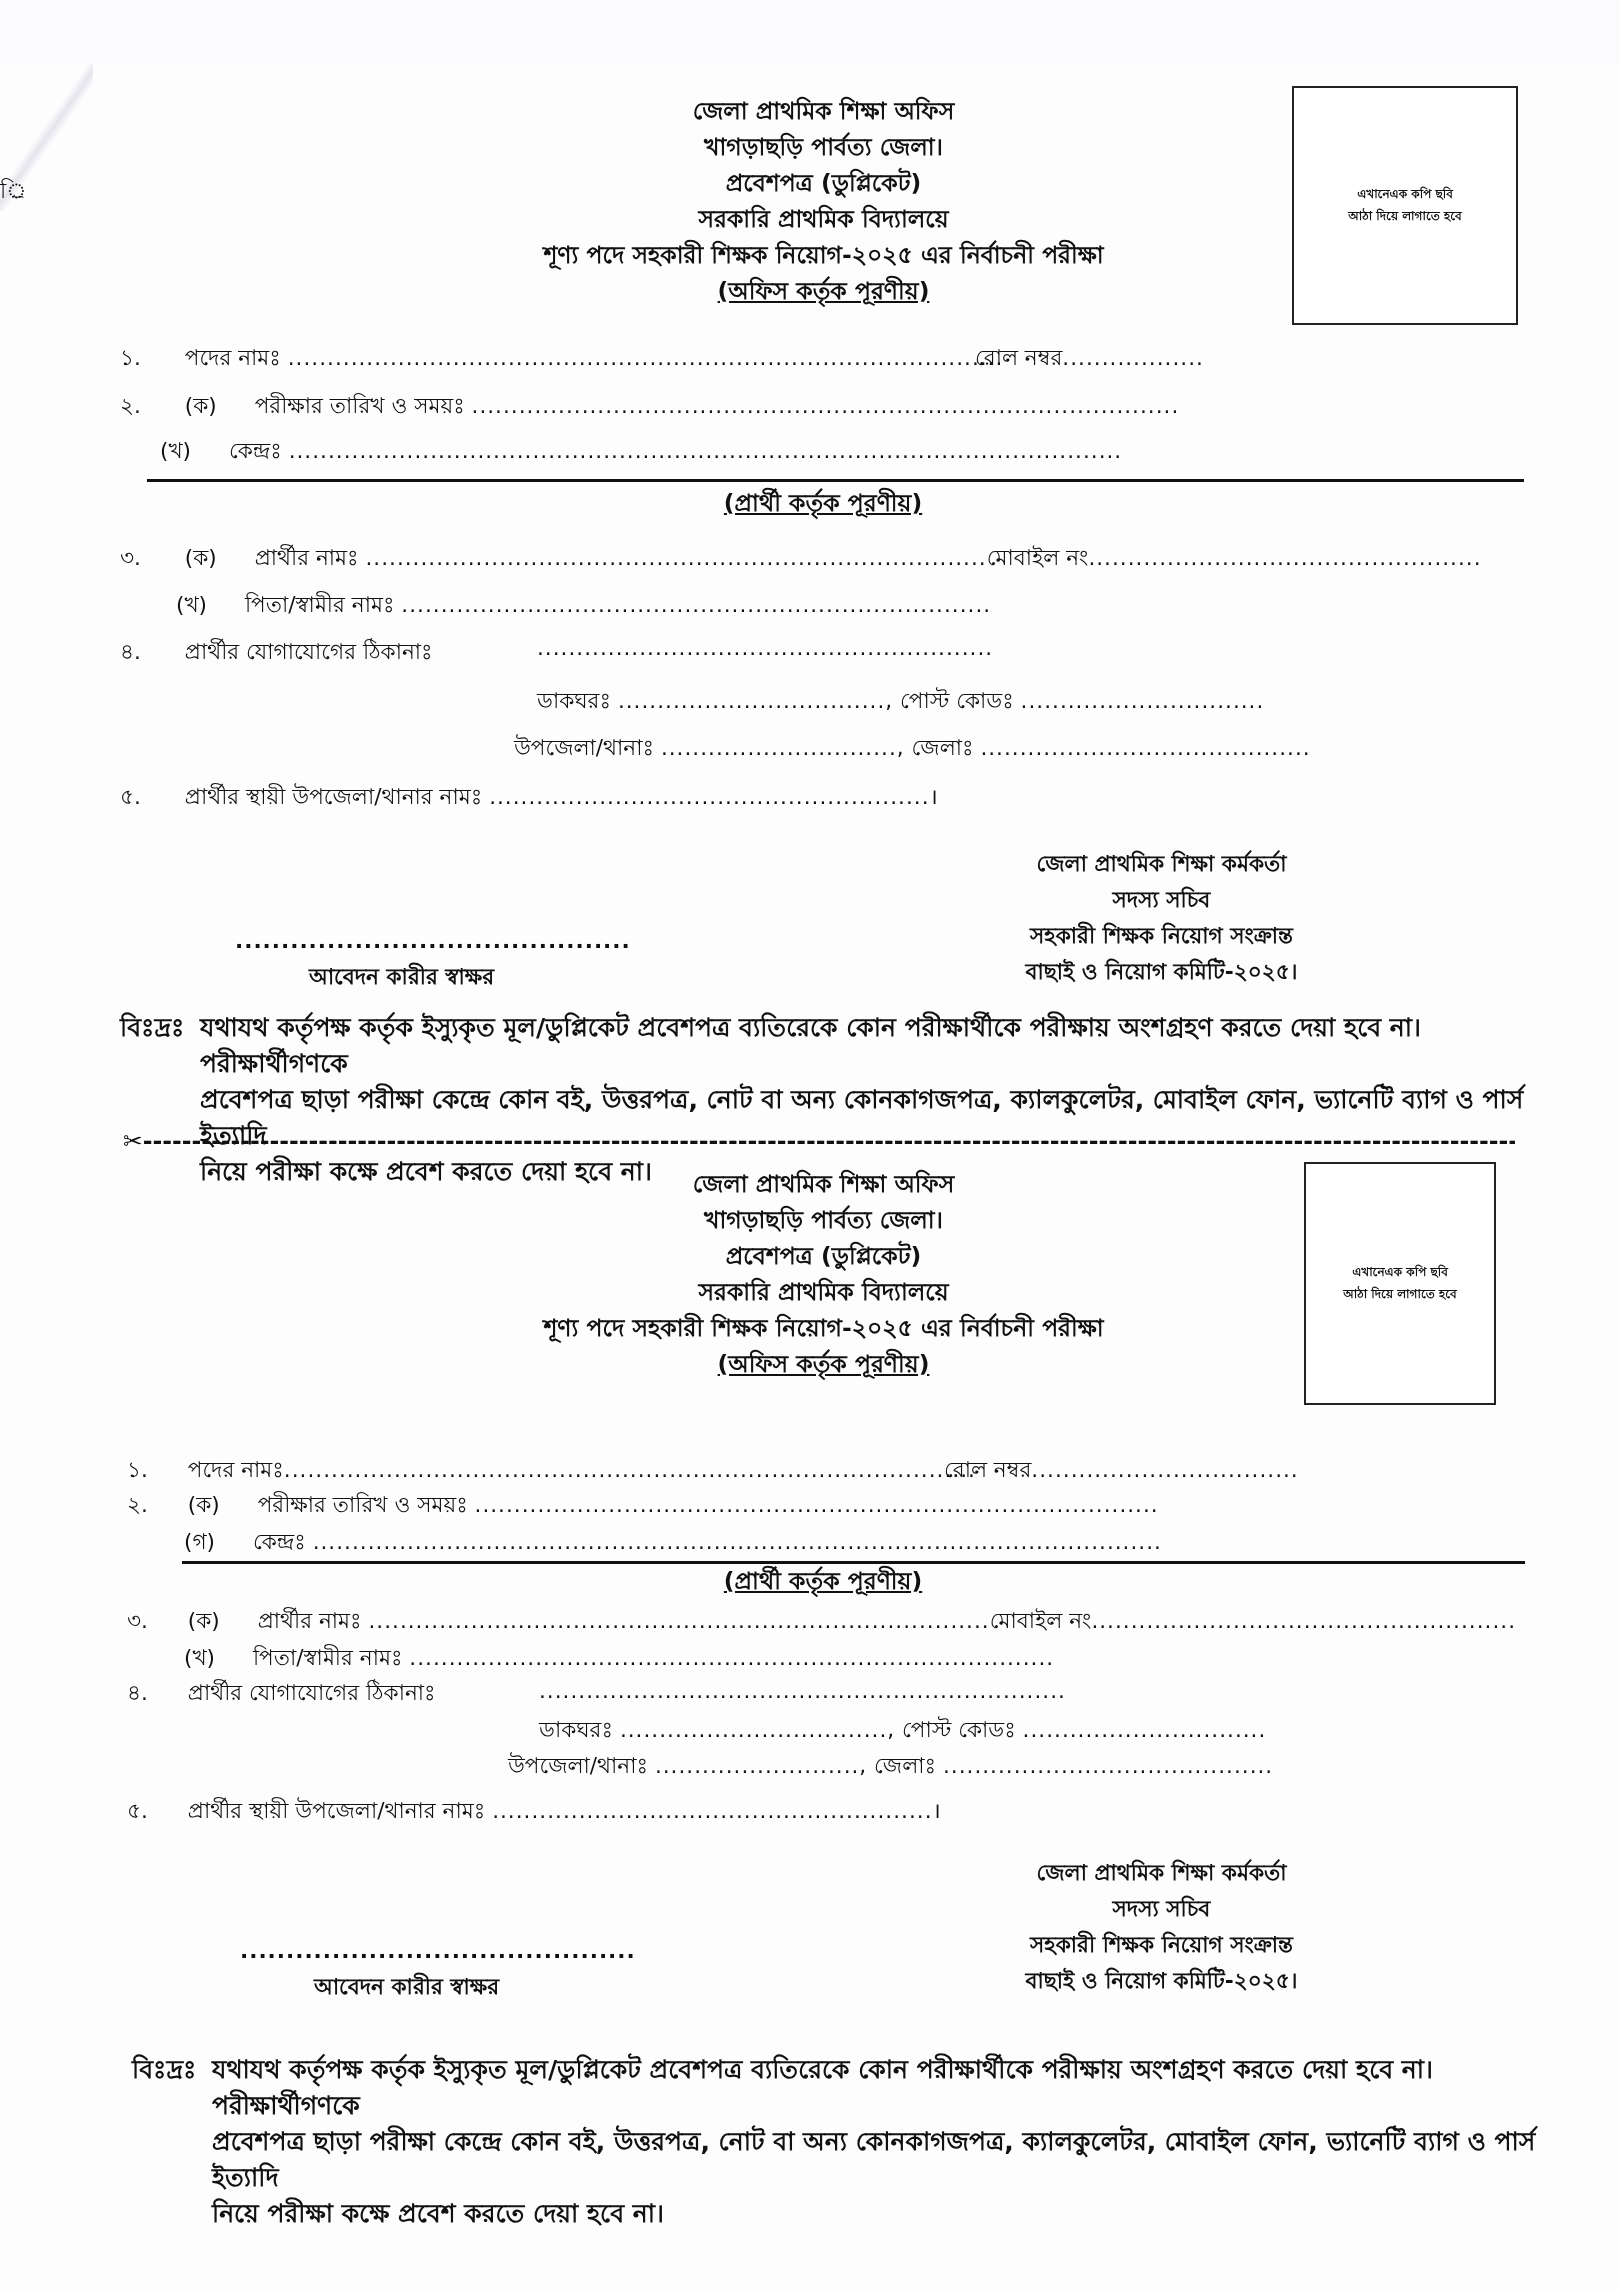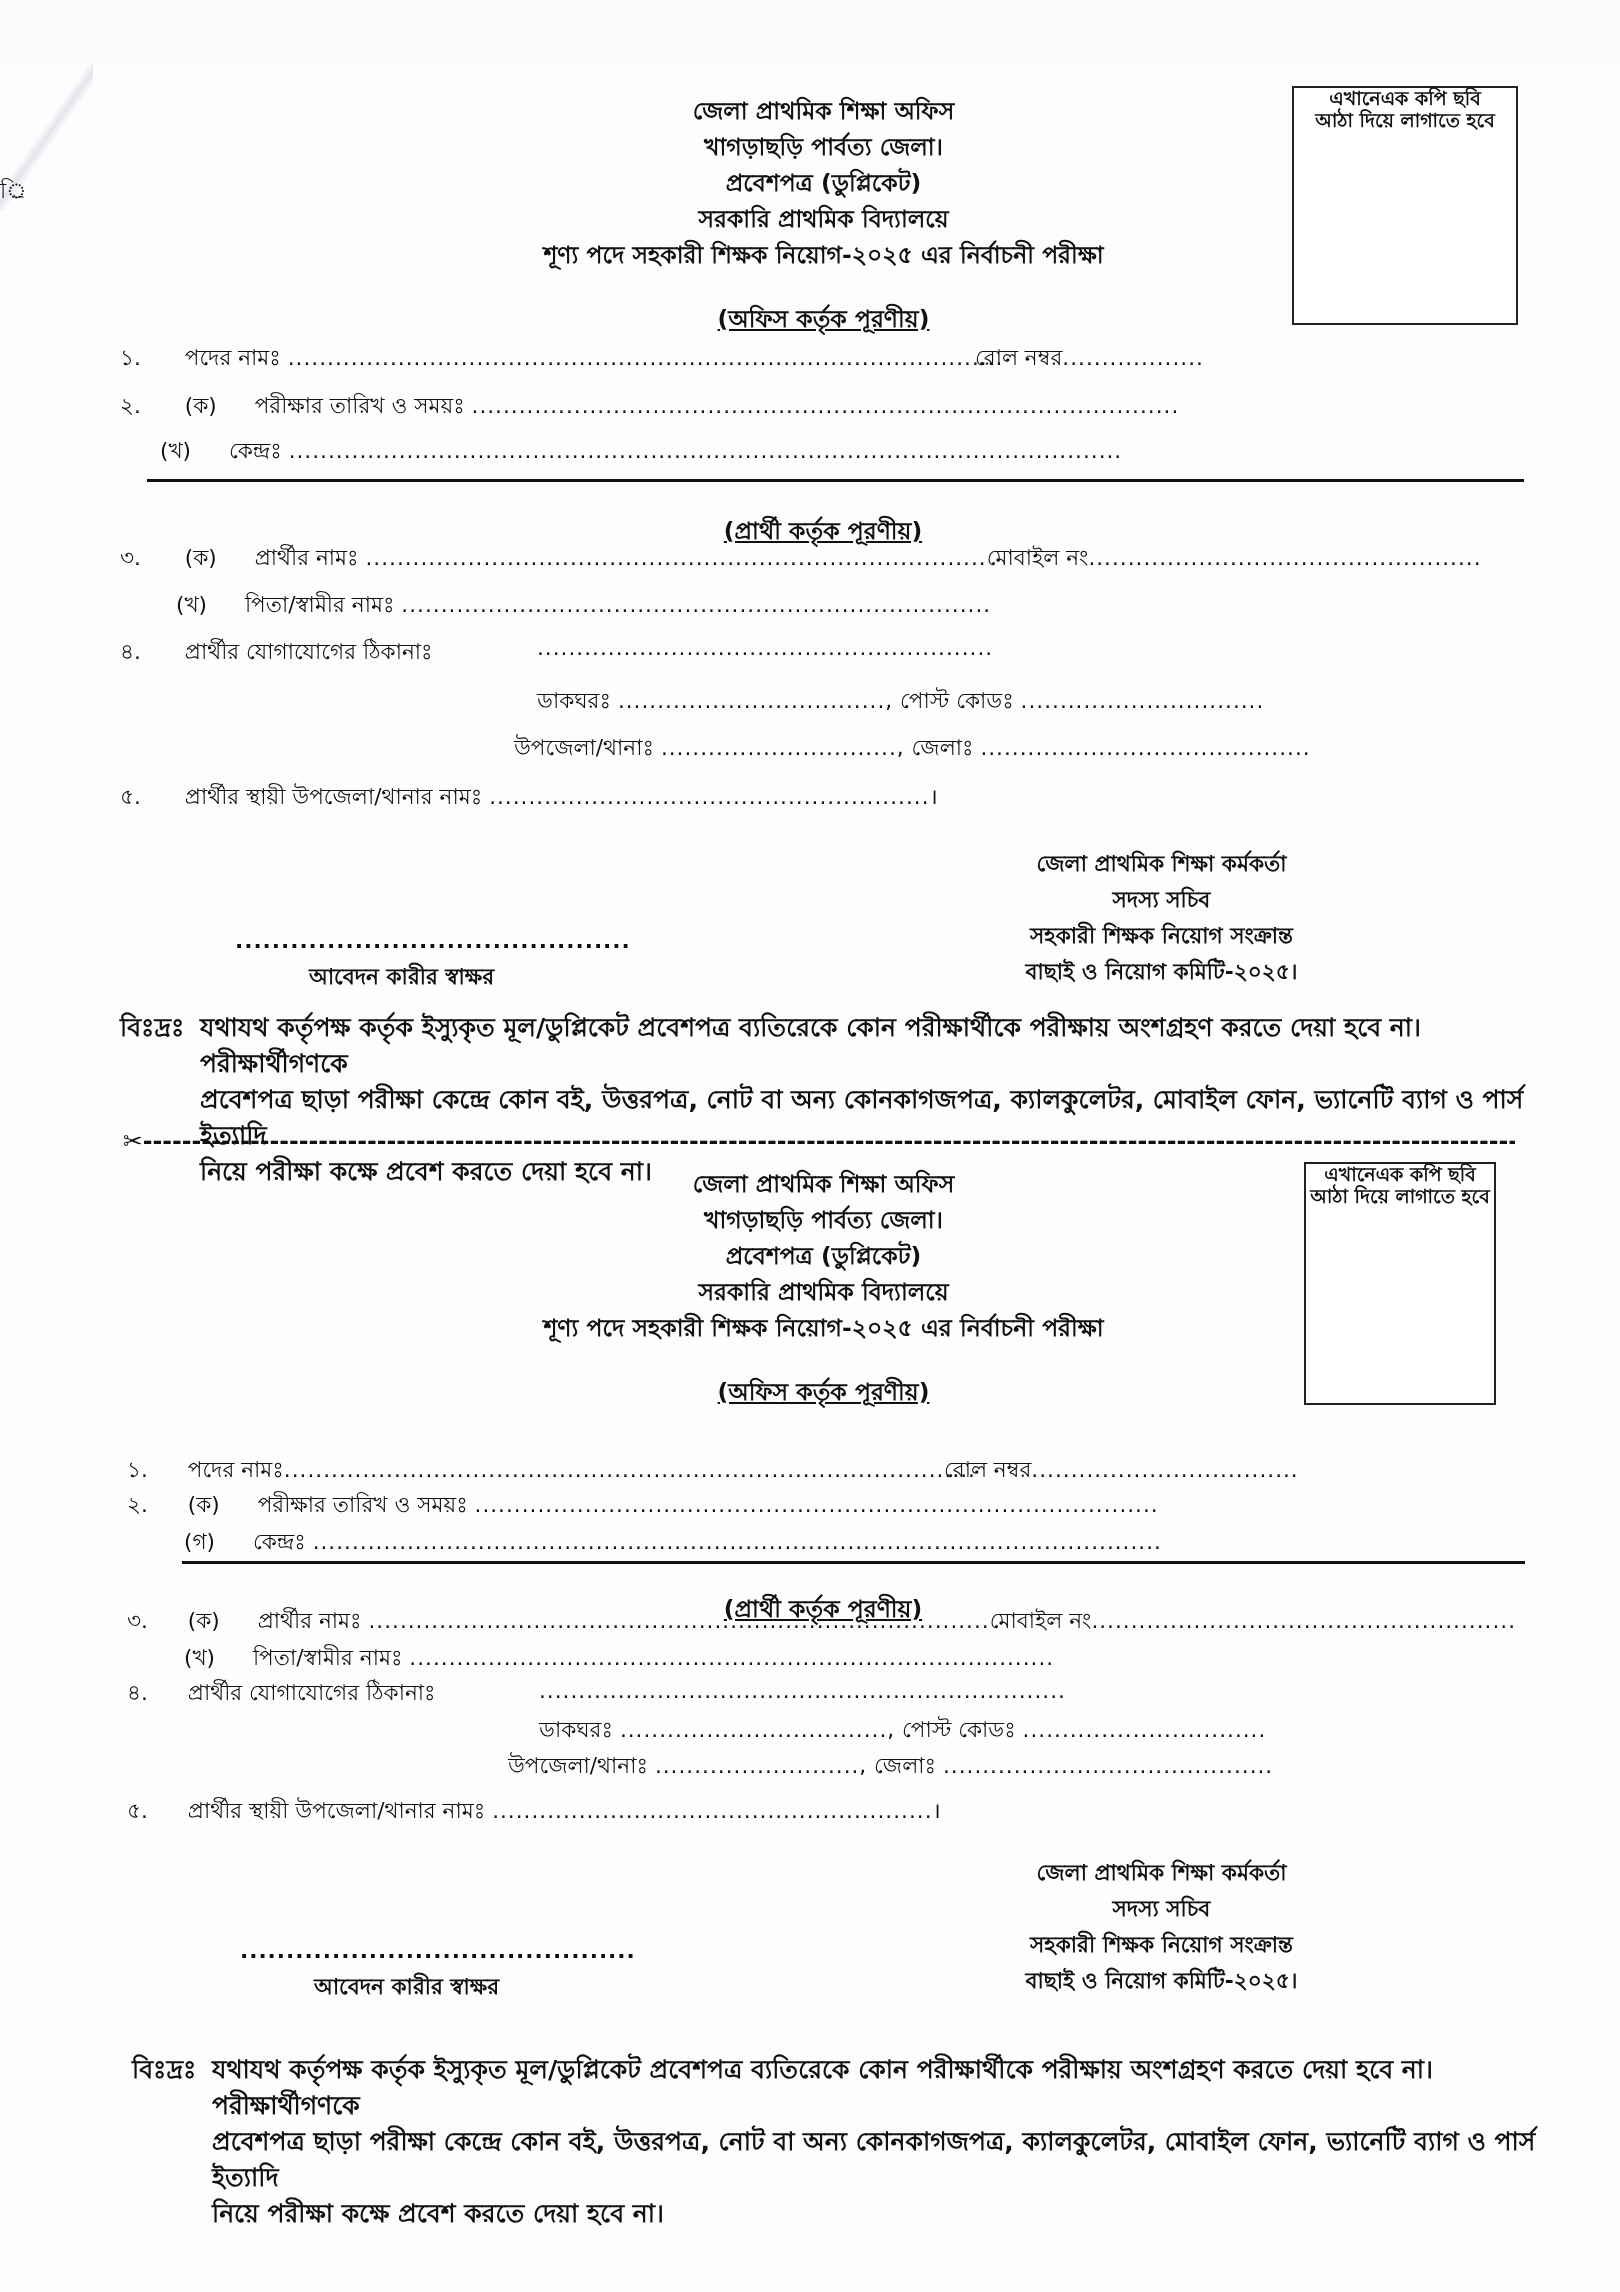--- a/index.html
+++ b/index.html
@@ -7,22 +7,22 @@
     width:1620px; height:2293px; background:#fbfbfd; position:relative; overflow:hidden;
     font-family:"DejaVu Sans", sans-serif; color:#111;
   }
   .page { position:absolute; left:0; top:64px; width:1620px; height:2229px; background:#fdfdfe; }
   .fold { position:absolute; left:0; top:64px; width:93px; height:147px;
     background:linear-gradient(125deg, transparent 45%, #e4e4ec 50%, transparent 55%); }
   .edge-mark { position:absolute; left:0; top:174px; font-size:21.6px; }
   .abs { position:absolute; }
   .center { text-align:center; }
   .hdr { font-size:23.5px; line-height:36px; font-weight:bold; }
-  .ul { text-decoration:underline;margin-top:28px; }
-  .photo { position:absolute; border:2.9px solid #222; background:#fff; display:flex; justify-content:center; text-align:center; font-size:19px; line-height:21.6px; font-weight:bold; }
+  .ul { text-decoration:underline; }
+  .photo { position:absolute; border:2.9px solid #222; background:#fff; display:flex; align-items:center; justify-content:center; text-align:center; font-size:12px; line-height:21.6px; font-weight:bold; }
   .row { position:absolute; font-size:21.6px; font-weight:normal; white-space:nowrap; }
   .dots { letter-spacing:1px; }
   .hr { position:absolute; height:2.9px; background:#111; }
   .note { position:absolute; font-size:25px; font-weight:bold; line-height:36px; }
   .cut { position:absolute; font-size:23.5px; font-weight:bold; white-space:nowrap; }
   .sig { position:absolute; font-size:21.6px; font-weight:bold; text-align:center; line-height:36px; }
 </style>
 </head>
 <body>
 

